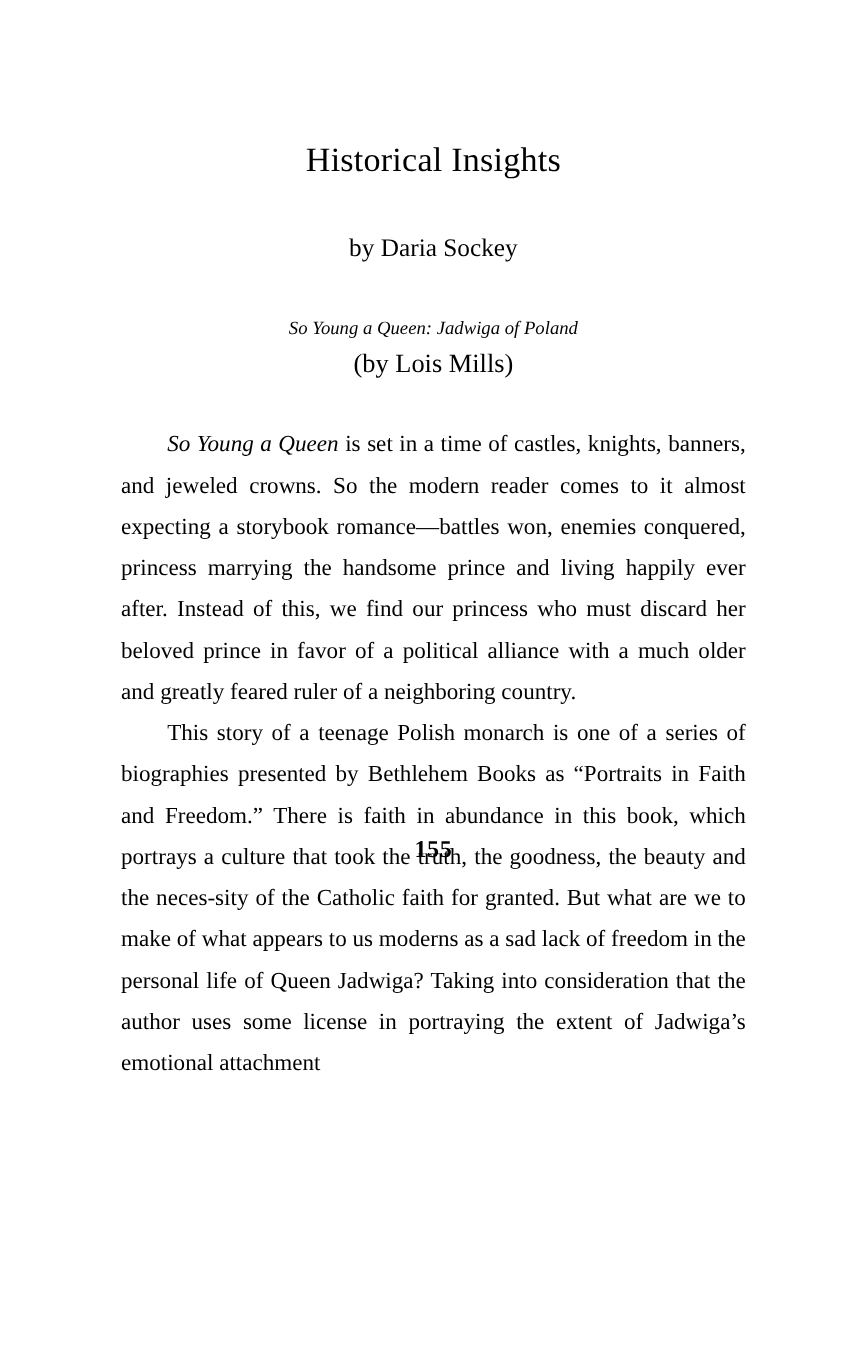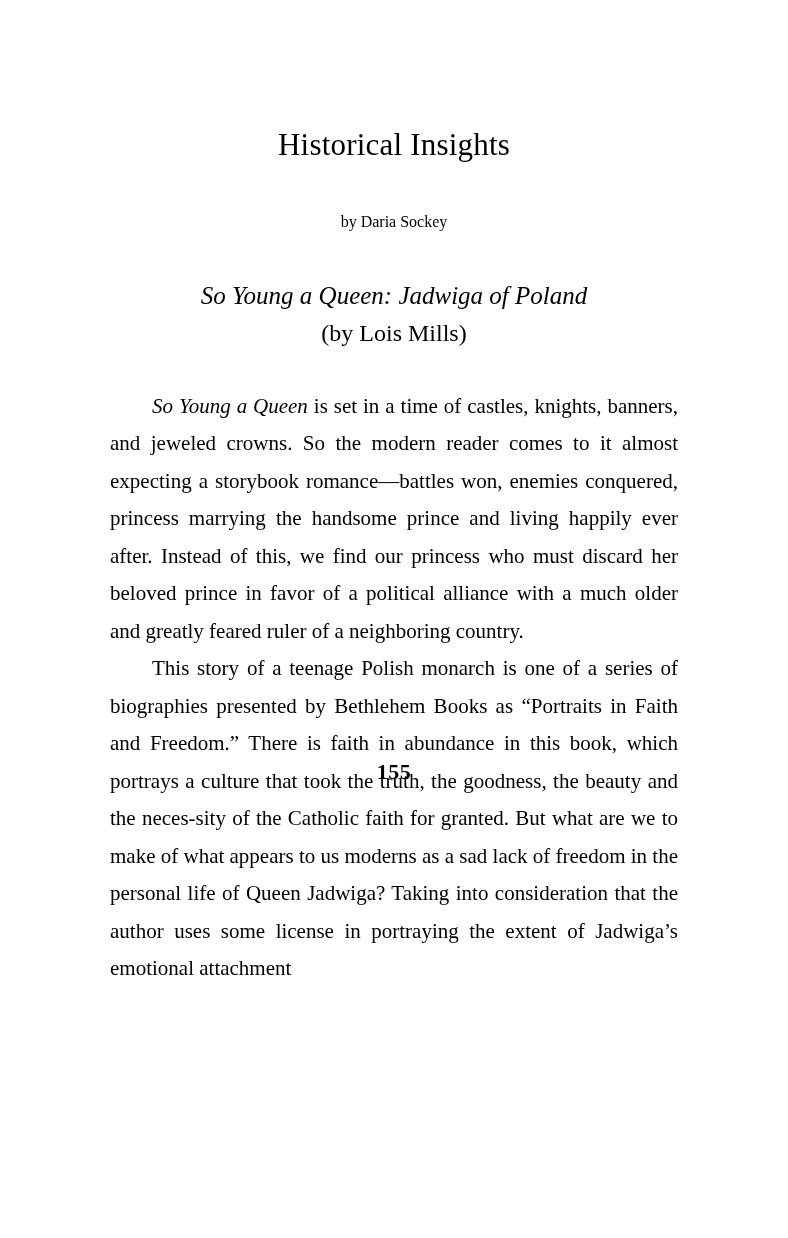--- a/index.html
+++ b/index.html
@@ -25,31 +25,31 @@
   .article-title {
     text-align: center;
     font-size: 31px;
     font-weight: normal;
     letter-spacing: 0.2px;
     margin: 18px 0 0 0;
     line-height: 1.2;
   }
   .byline {
     text-align: center;
-    font-size: 16px;
+    font-size: 23px;
     margin-top: 49px;
     line-height: 1.2;
   }
   .book-block {
     text-align: center;
     margin-top: 48px;
   }
   .book-title {
     font-style: italic;
-    font-size: 25px;
+    font-size: 17px;
     line-height: 1.35;
     display: block;
   }
   .book-author {
     font-size: 24px;
     line-height: 1.35;
     display: block;
     margin-top: 4px;
   }
   .body-text {

